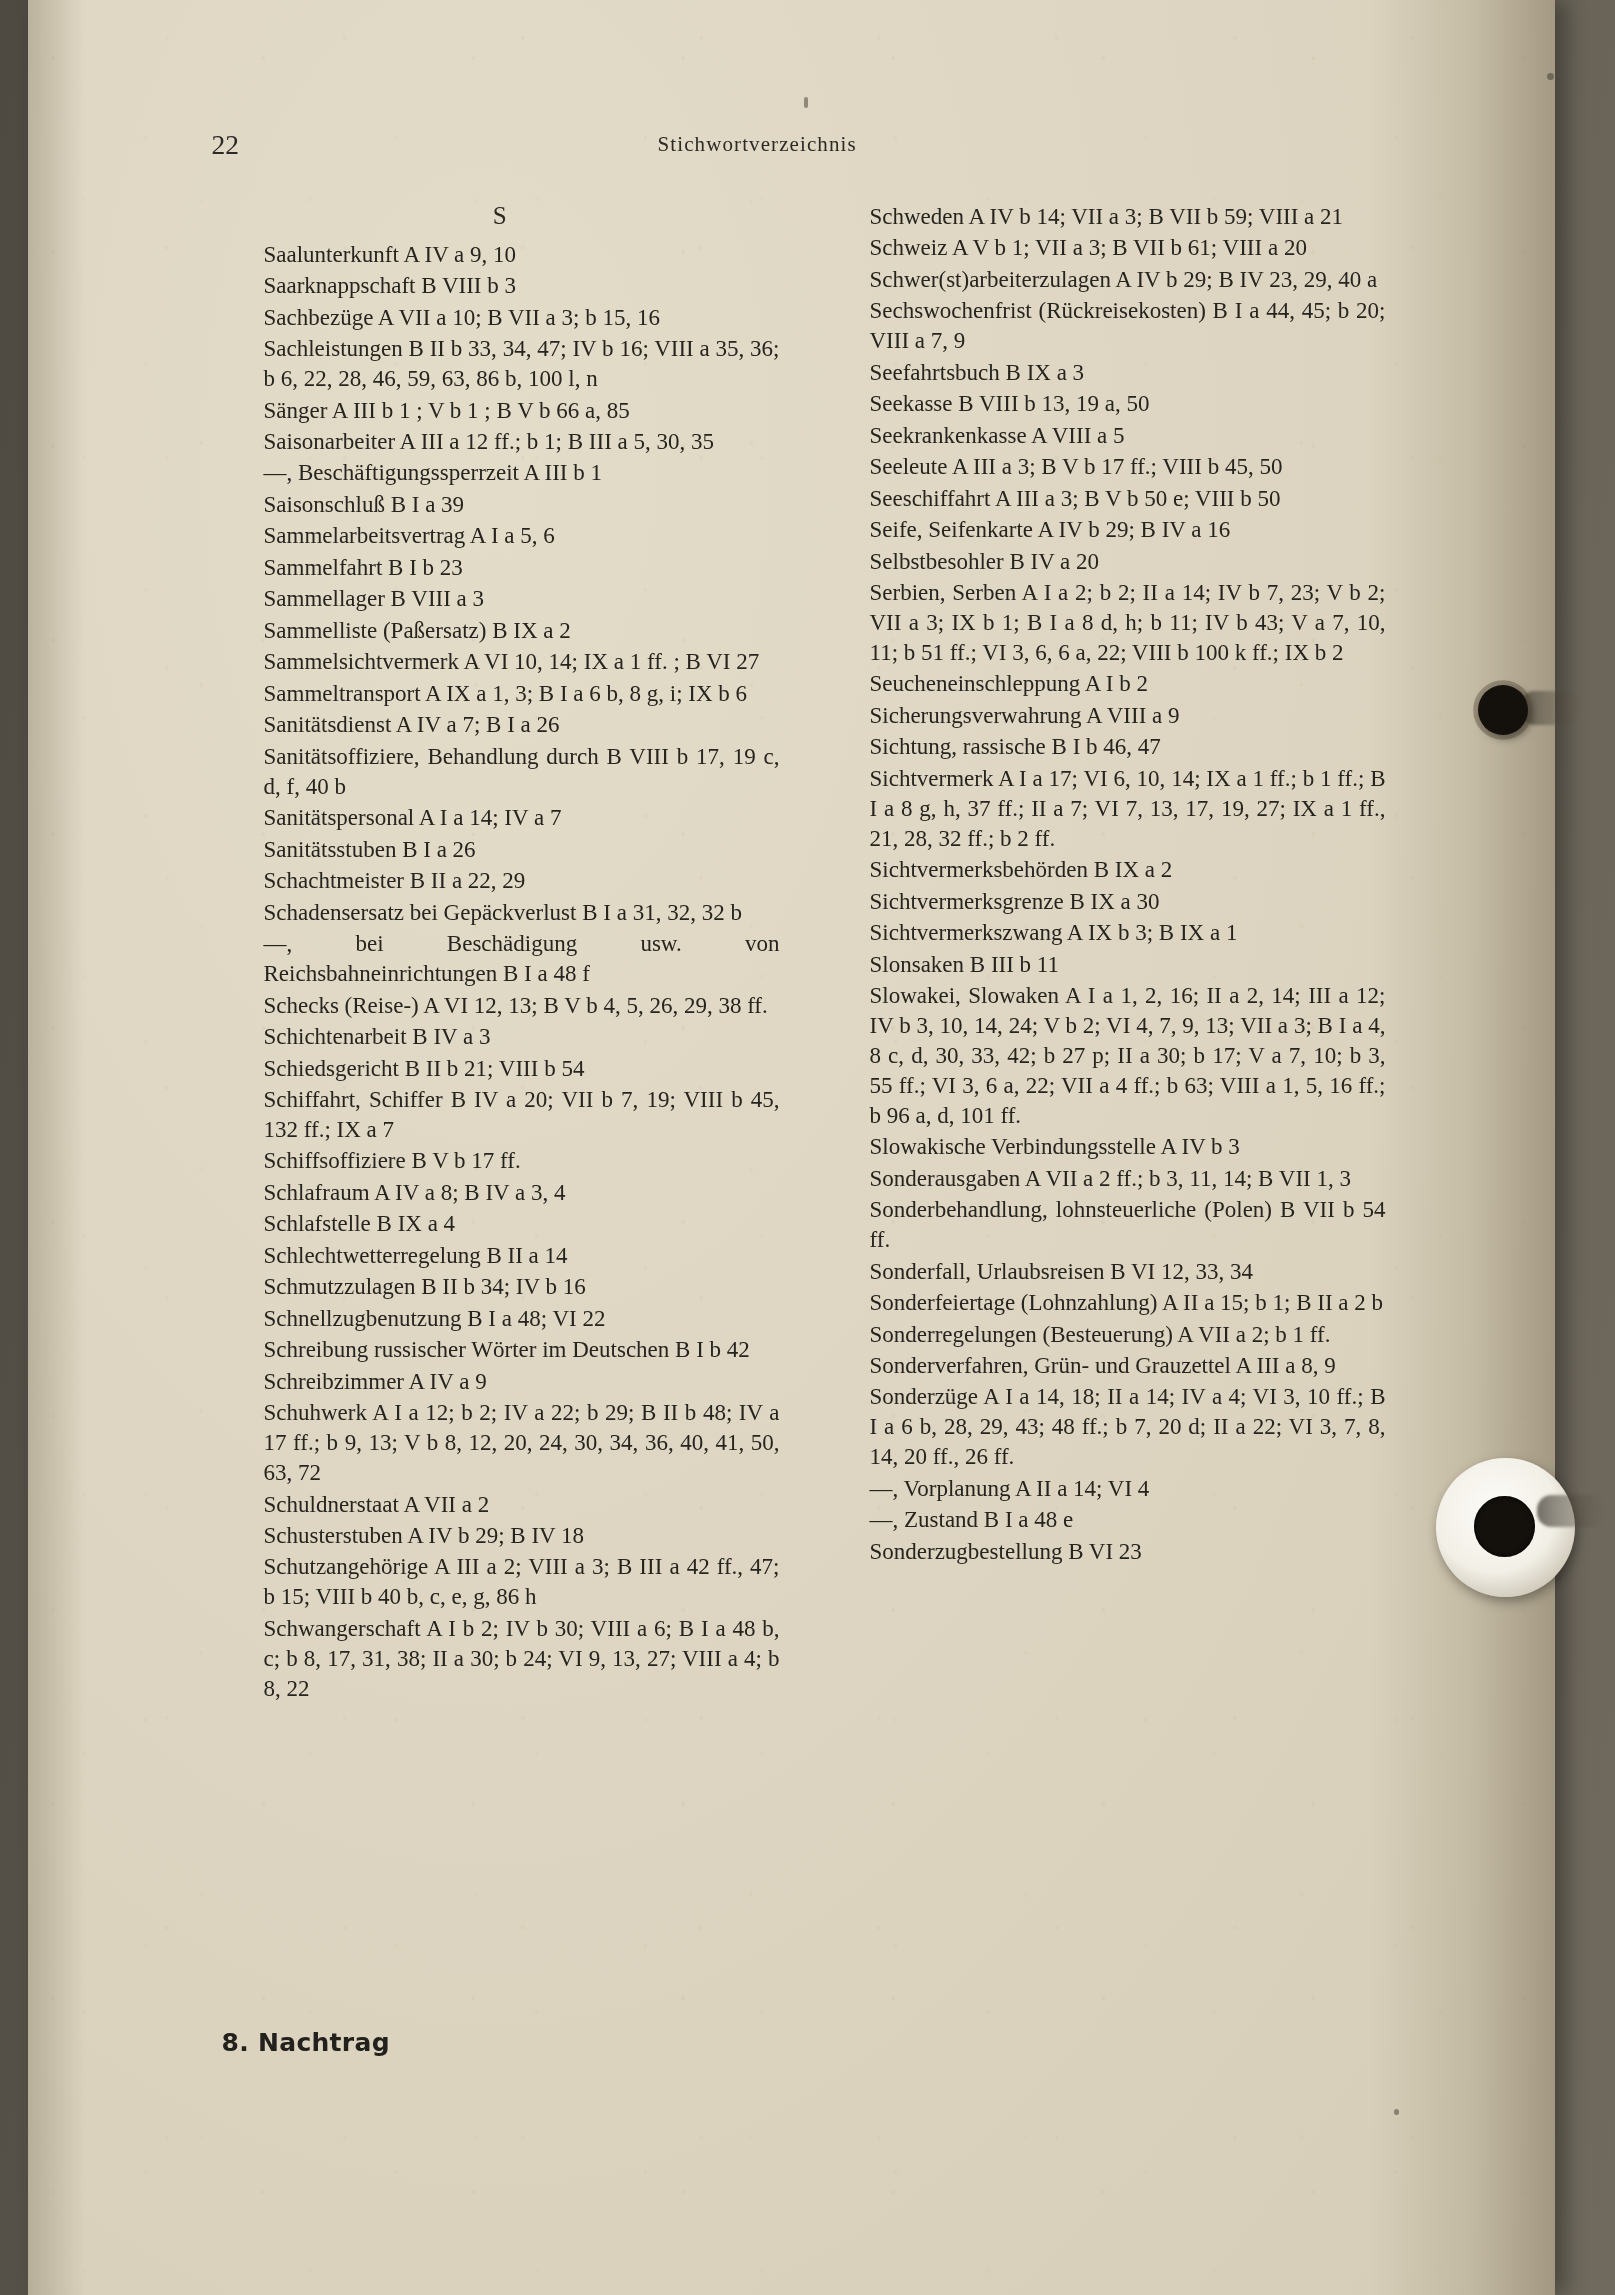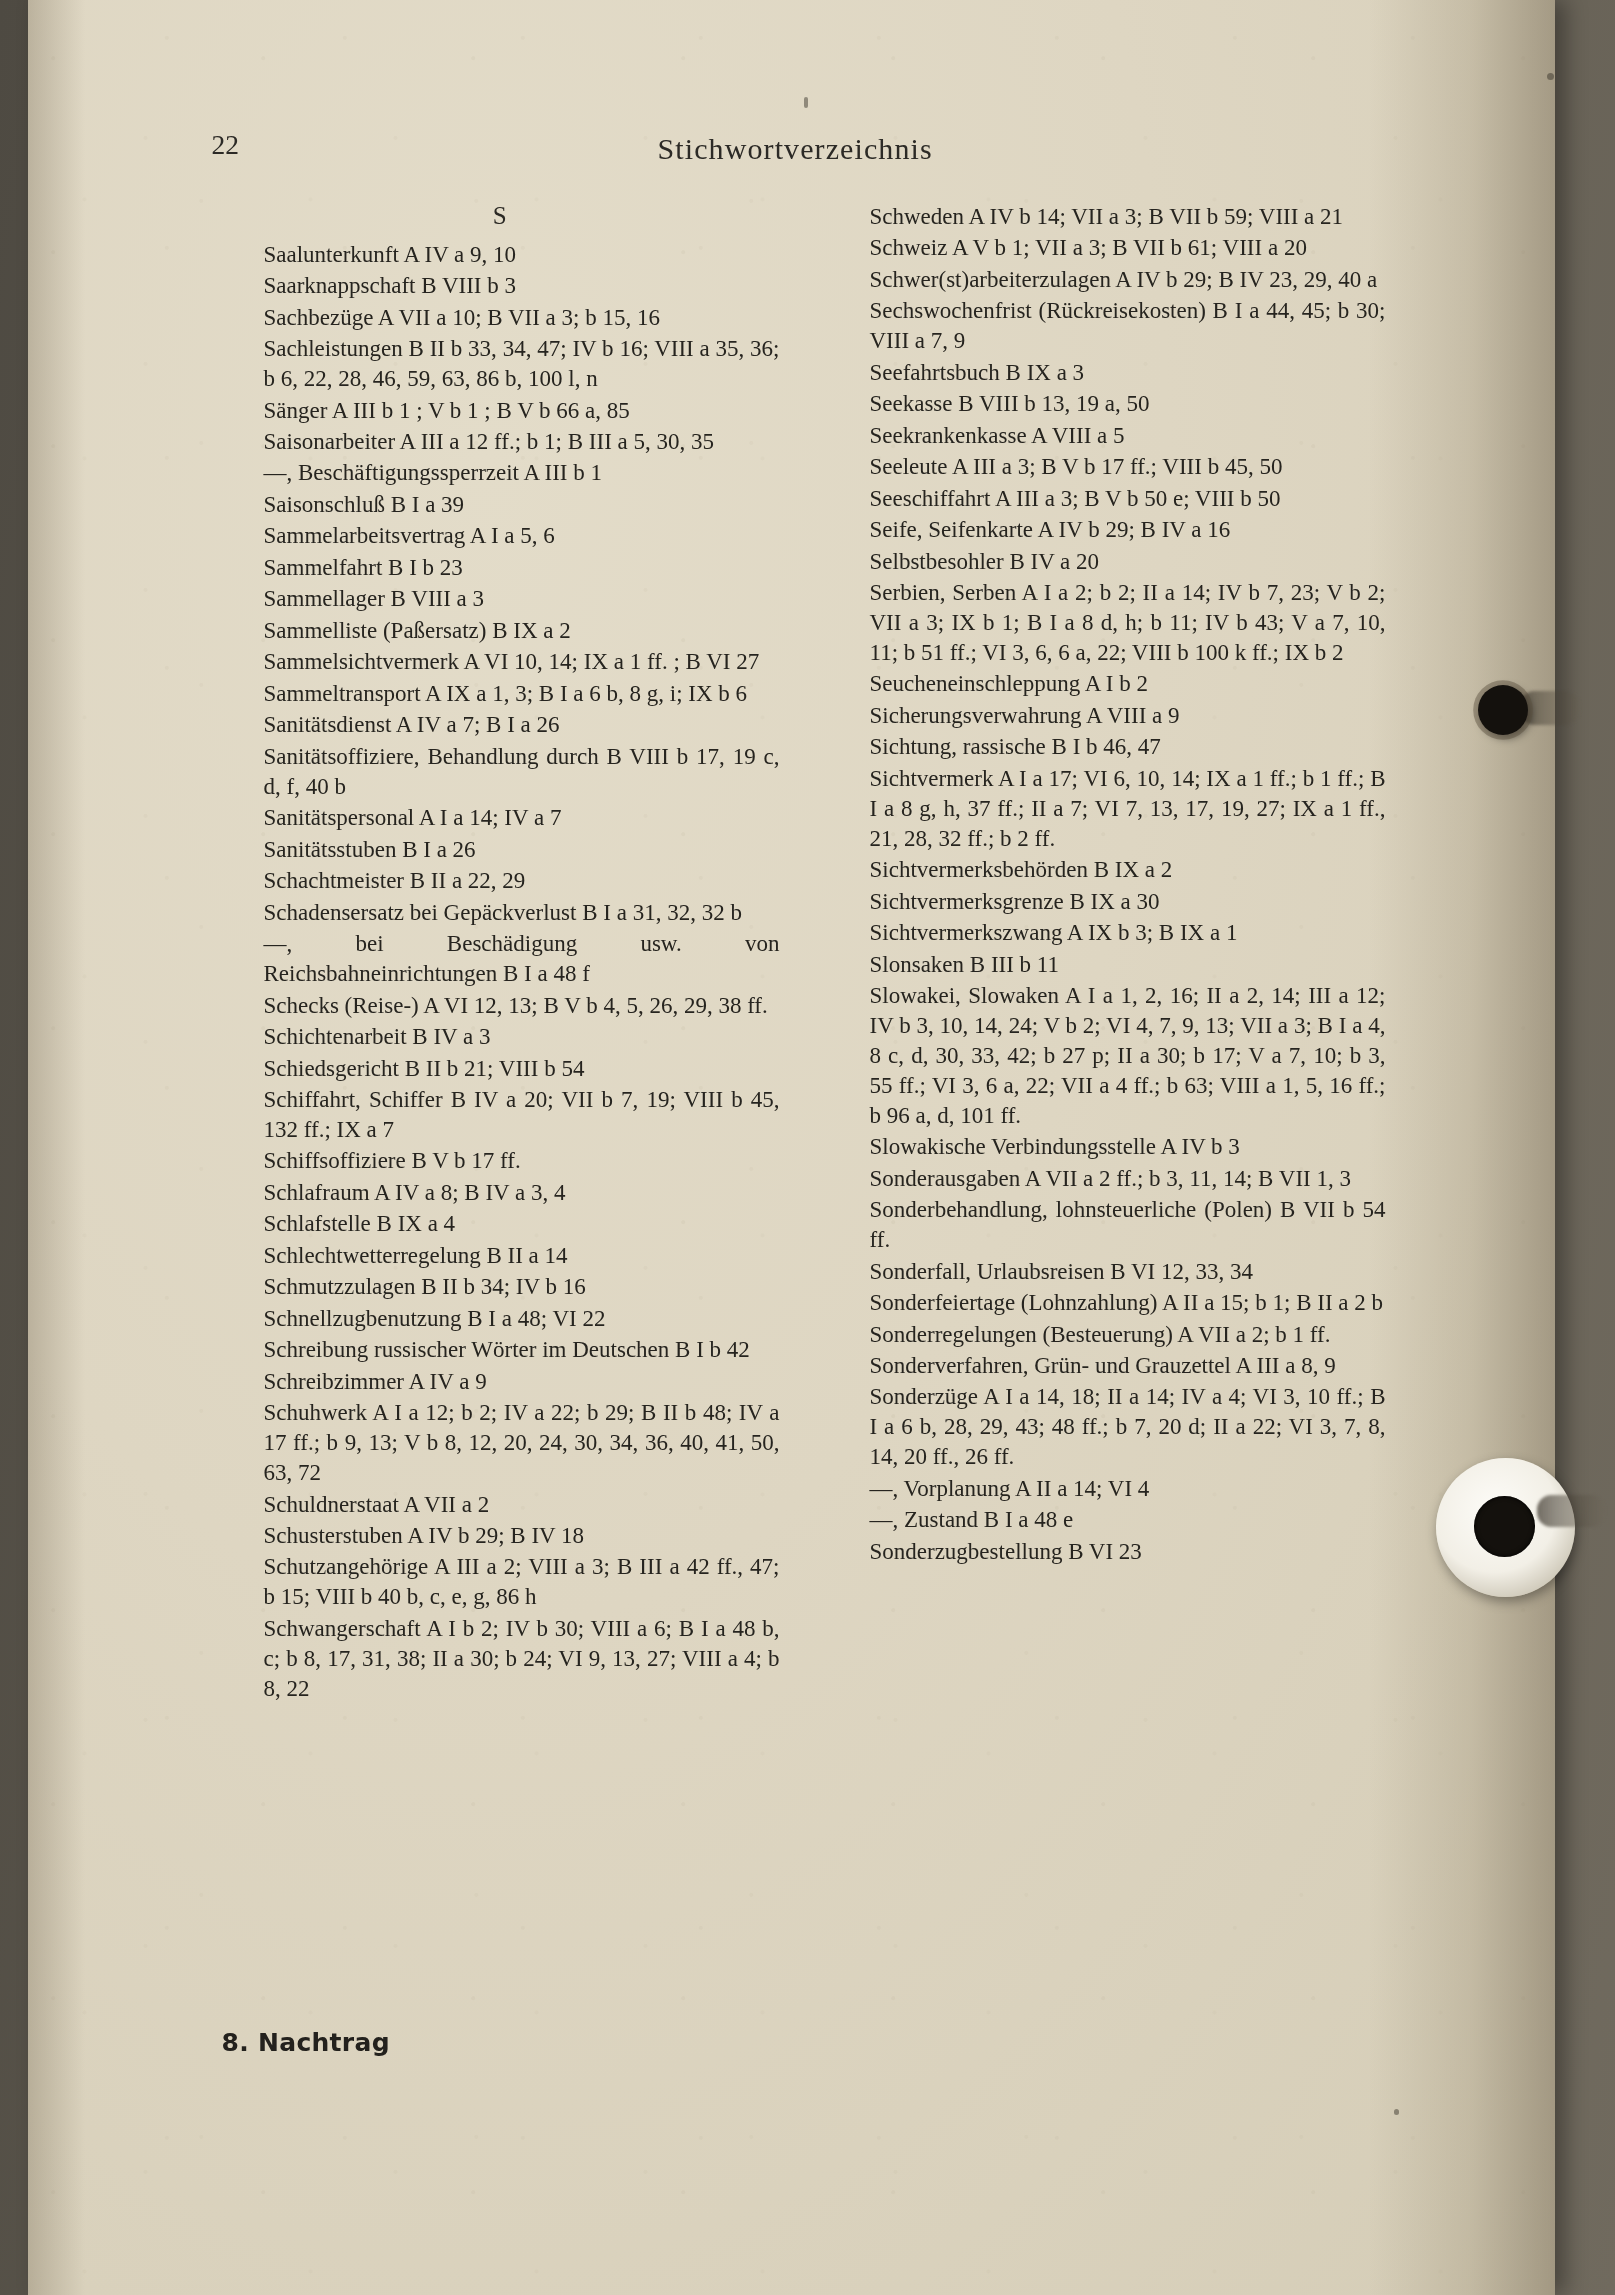--- a/index.html
+++ b/index.html
@@ -72,21 +72,21 @@
     position: absolute;
     left: 184px;
     top: 129px;
     font-size: 27.5px;
     color: #2c2a26;
   }
   .running-head {
     position: absolute;
     left: 630px;
     top: 132px;
-    font-size: 30px;
+    font-size: 21px;
     letter-spacing: 1.1px;
     color: #2c2a26;
   }
 
   
   .columns {
     position: absolute;
     left: 194px;
     top: 202px;
     width: 1172px;
@@ -240,21 +240,21 @@
             <p class="entry justify">Schusterstuben  A IV b 29;  B IV 18</p>
             <p class="entry justify">Schutzangehörige  A III a 2;  VIII a 3; B III a 42 ff.,  47;  b 15;  VIII b 40 b, c, e, g,  86 h</p>
             <p class="entry justify">Schwangerschaft  A I b 2;  IV b 30; VIII a 6;  B I a 48 b, c;  b 8,  17,  31, 38;   II a 30;   b 24;   VI 9,   13,   27; VIII a 4;  b 8,  22</p>
           </div>
       </div>
       <div class="col">
         <div id="right-entries">
             <p class="entry justify">Schweden  A IV b 14;   VII a 3;   B VII b 59;  VIII a 21</p>
             <p class="entry justify">Schweiz  A V b 1;   VII a 3;   B VII b 61; VIII a 20</p>
             <p class="entry justify">Schwer(st)arbeiterzulagen  A IV b 29; B IV 23,  29,  40 a</p>
-            <p class="entry justify">Sechswochenfrist  (Rückreisekosten) B I a 44,  45;  b 30;  VIII a 7,  9</p>
+            <p class="entry justify">Sechswochenfrist  (Rückreisekosten) B I a 44,  45;  b 20;  VIII a 7,  9</p>
             <p class="entry justify">Seefahrtsbuch  B IX a 3</p>
             <p class="entry justify">Seekasse  B VIII b 13,  19 a,  50</p>
             <p class="entry justify">Seekrankenkasse  A VIII a 5</p>
             <p class="entry justify">Seeleute  A III a 3;   B V b 17 ff.;   VIII b 45,  50</p>
             <p class="entry justify">Seeschiffahrt  A III a 3;   B V b 50 e; VIII b 50</p>
             <p class="entry justify">Seife,  Seifenkarte  A IV b 29;  B IV a 16</p>
             <p class="entry justify">Selbstbesohler  B IV a 20</p>
             <p class="entry justify">Serbien,  Serben  A I a 2;   b 2;   II a 14; IV b 7,  23;  V b 2;  VII a 3;  IX b 1; B I a 8 d, h; b 11; IV b 43; V a 7, 10, 11;  b 51 ff.;  VI 3,  6,  6 a,  22;  VIII b 100 k ff.;  IX b 2</p>
             <p class="entry justify">Seucheneinschleppung  A I b 2</p>
             <p class="entry justify">Sicherungsverwahrung  A VIII a 9</p>

